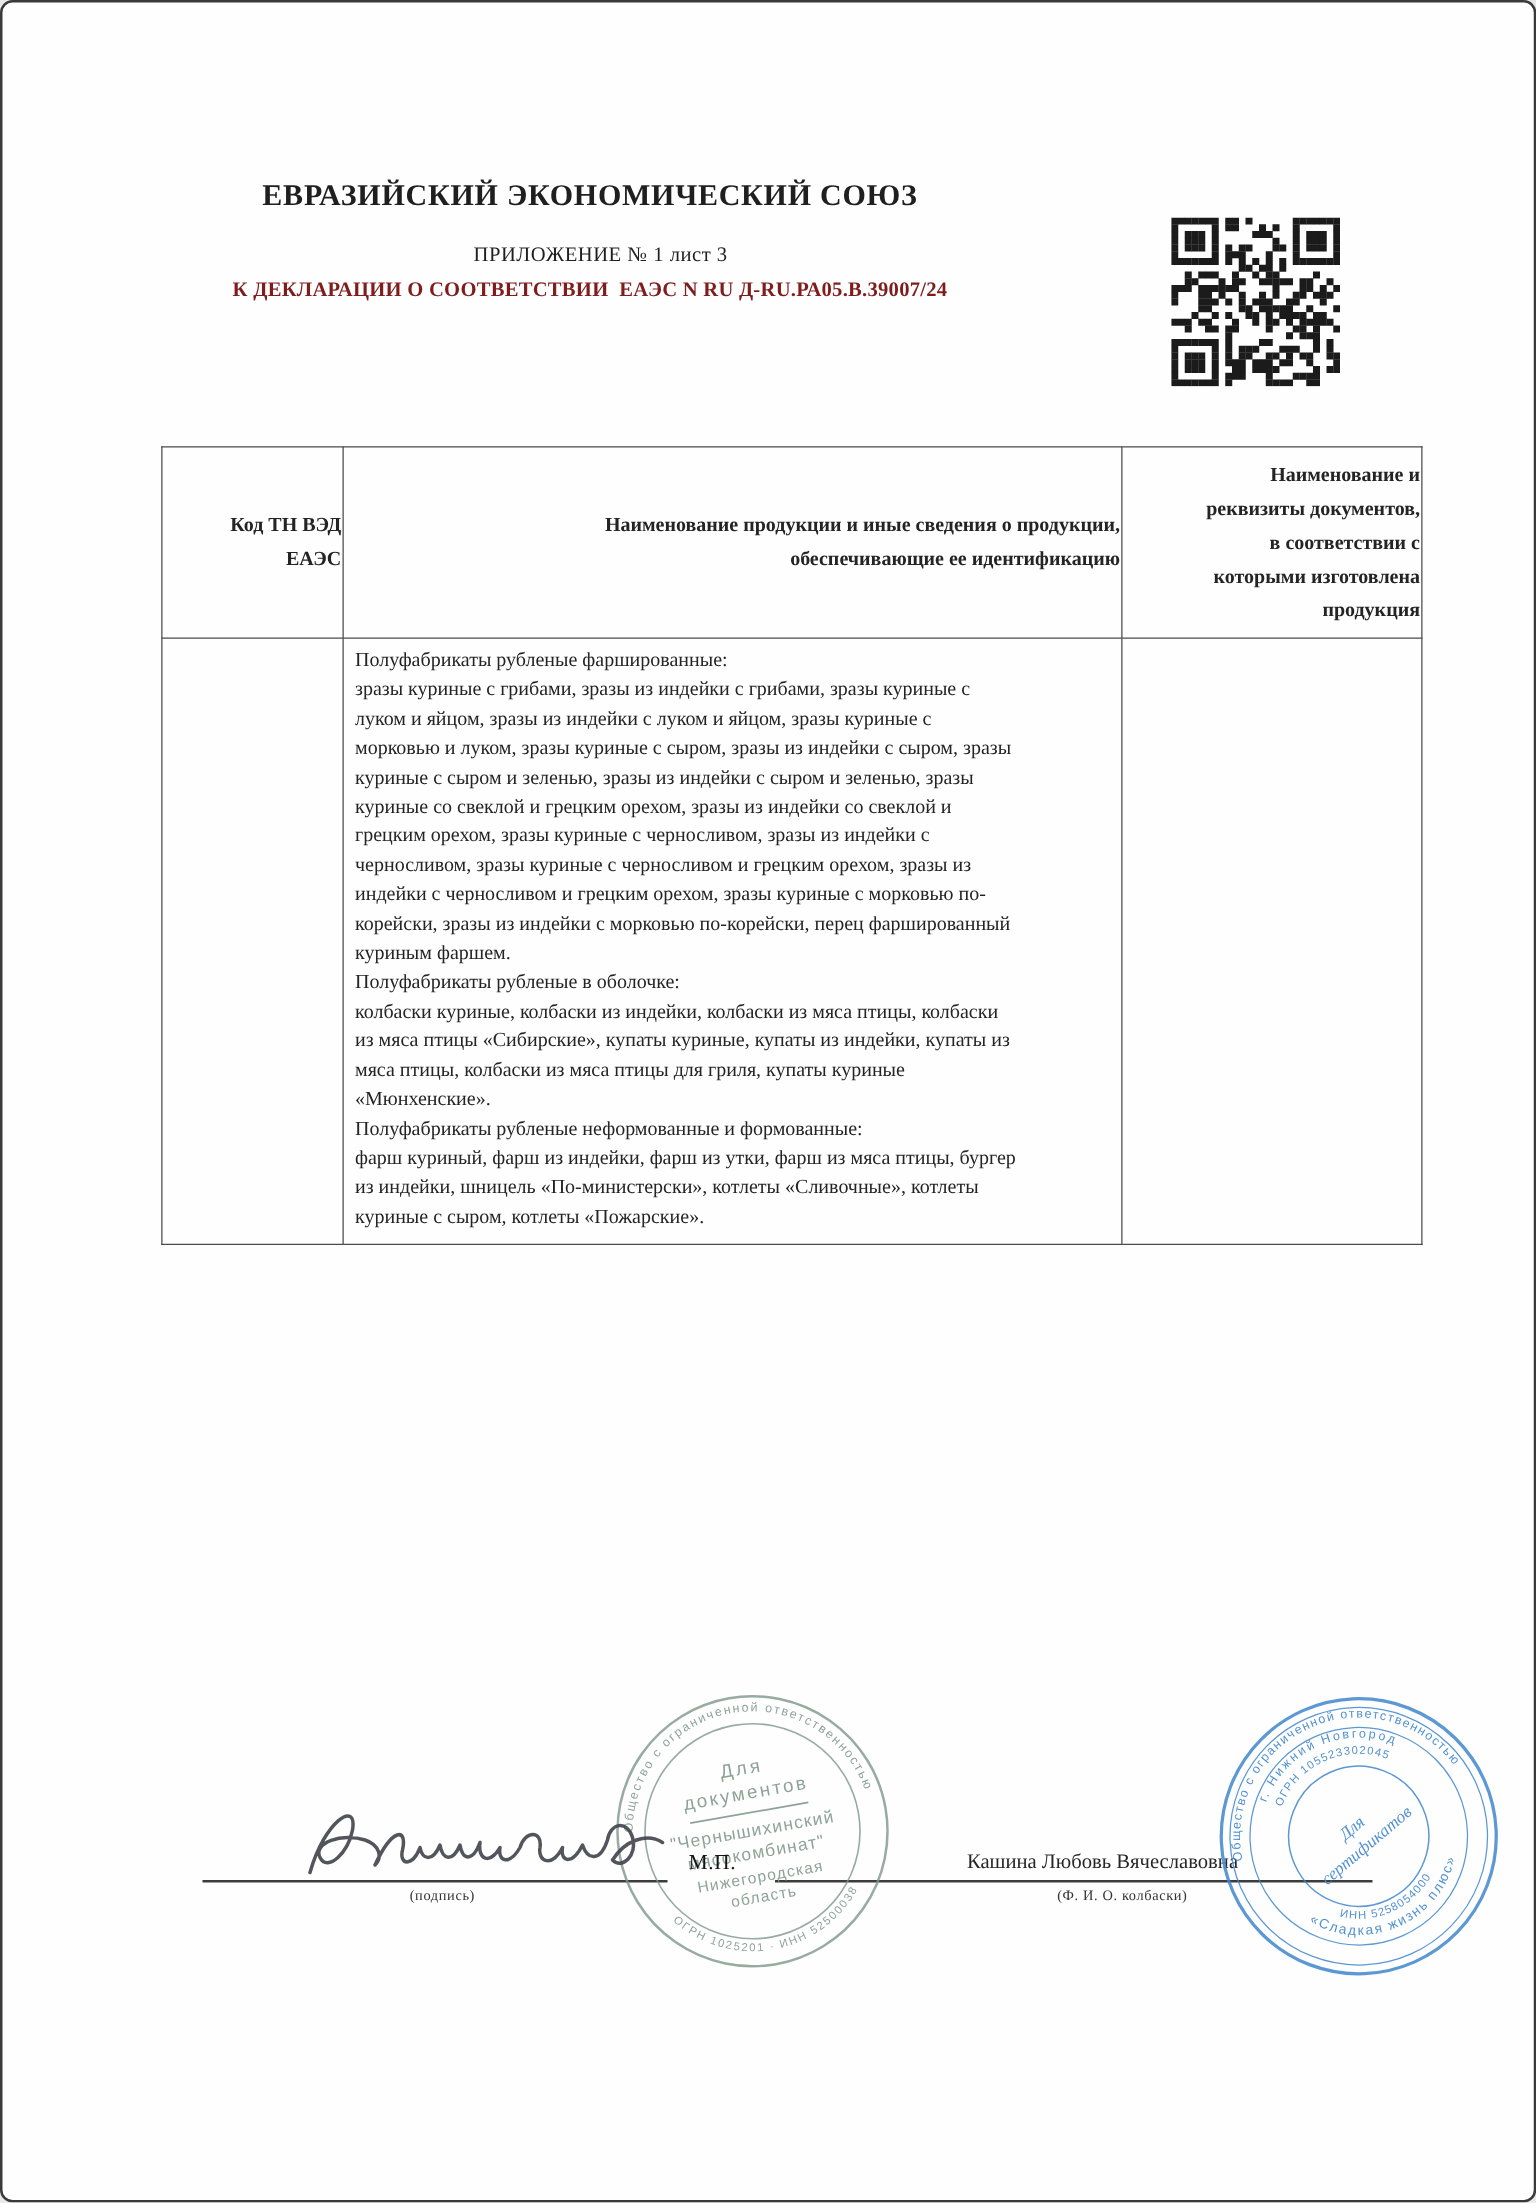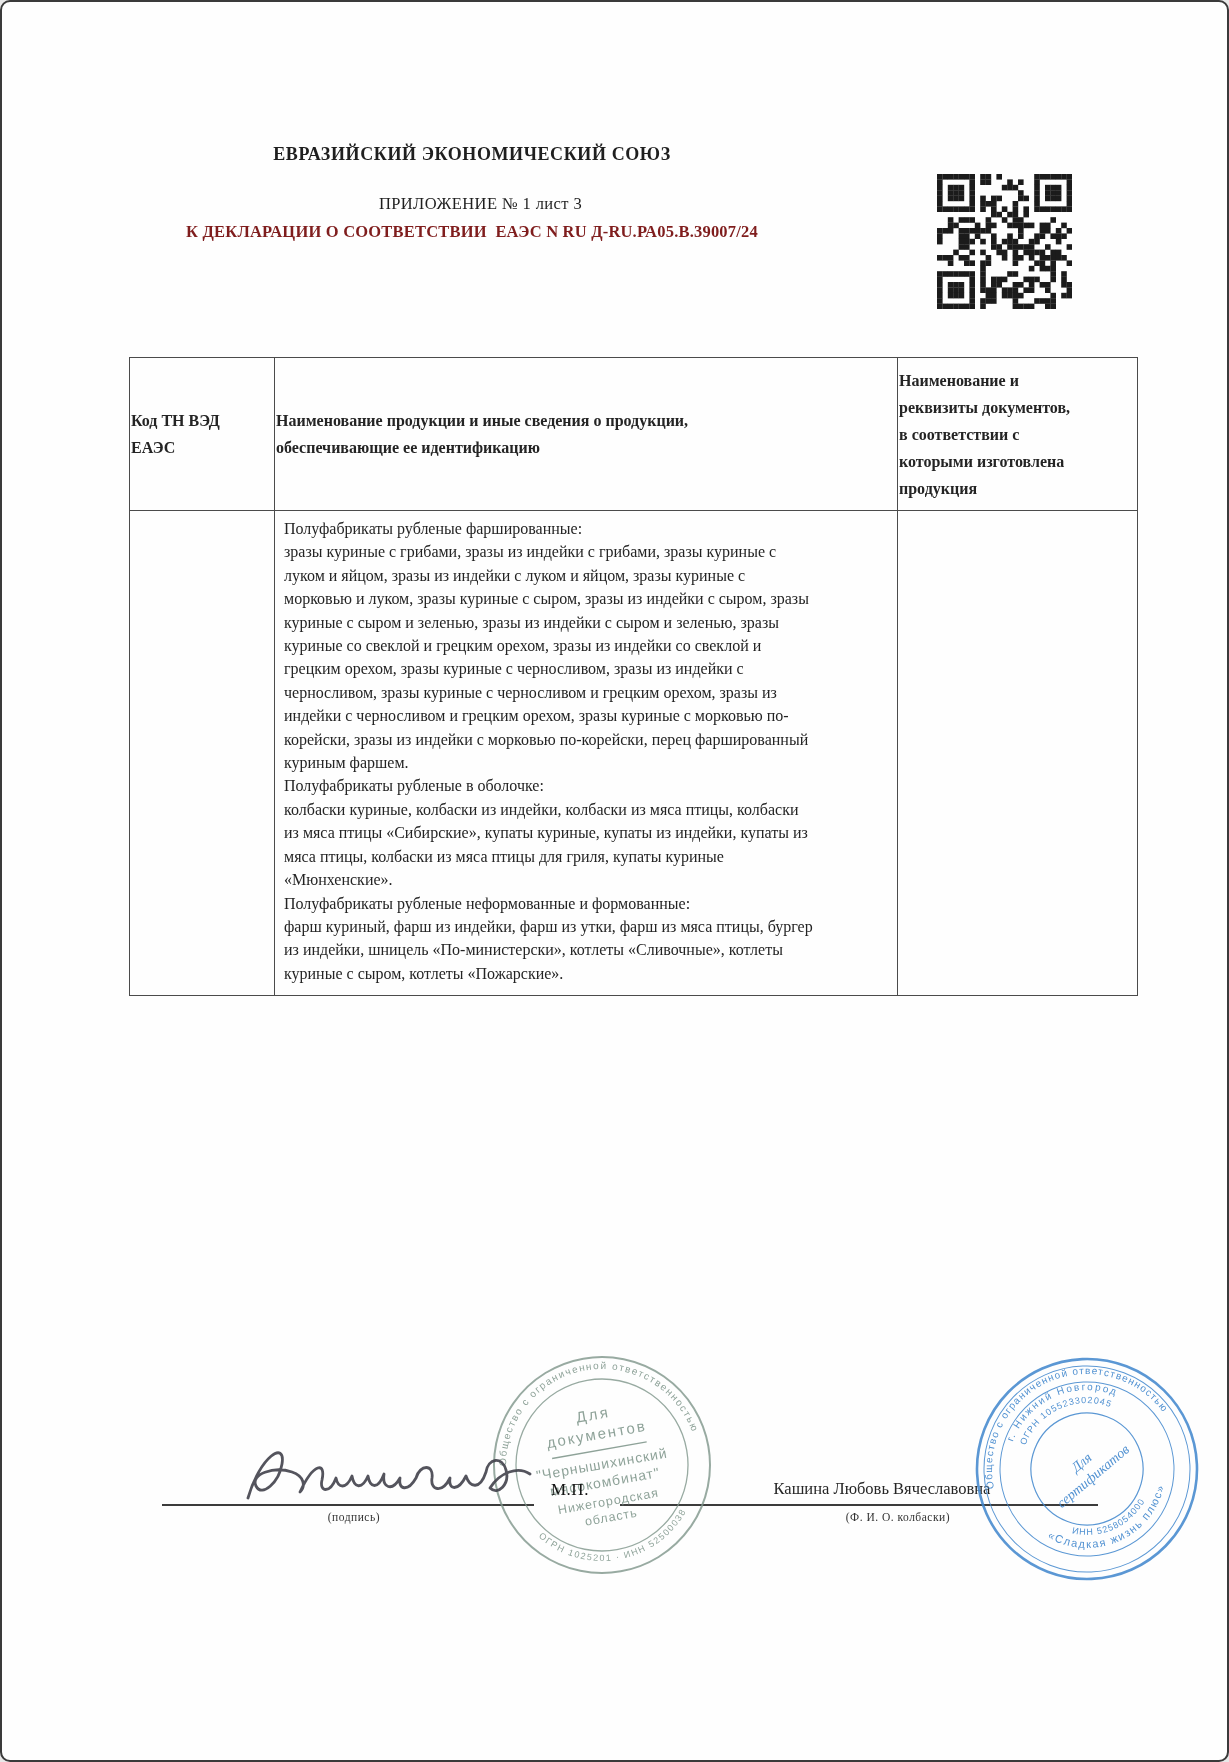--- a/index.html
+++ b/index.html
@@ -3,32 +3,32 @@
 <meta charset="utf-8">
 <style>
   html,body{margin:0;padding:0;background:#e8e8e8;}
   .page{
     position:relative;width:1229px;height:1762px;margin:0 auto;
     background:#fefefe;border:2px solid #3a3a3a;border-radius:10px;
     font-family:"Liberation Serif","DejaVu Serif",serif;color:#262626;
     overflow:hidden;box-sizing:border-box;
   }
   .doc-header{position:absolute;left:55px;top:0;width:830px;text-align:center;}
-  .t1{position:absolute;left:0;right:0;top:142px;font-size:18px;font-weight:bold;letter-spacing:.6px;color:#1f1f1f;}
+  .t1{position:absolute;left:0;right:0;top:142px;font-size:24px;font-weight:bold;letter-spacing:.6px;color:#1f1f1f;}
   .t2{position:absolute;left:17px;right:0;top:192px;font-size:16.5px;font-weight:normal;letter-spacing:.4px;color:#1f1f1f;}
   .t3{position:absolute;left:0;right:0;top:220px;font-size:16.5px;font-weight:bold;letter-spacing:.2px;color:#7f1d1d;white-space:pre;}
   .qr{position:absolute;left:935px;top:172px;width:135px;height:135px;}
   .qr svg{display:block}
   table.main{
     position:absolute;left:127px;top:355px;width:1008px;
     border-collapse:collapse;table-layout:fixed;
   }
   table.main td{border:1.5px solid #4b4b4b;vertical-align:middle;}
   .c1{width:145px;} .c2{width:623px;} .c3{width:240px;}
-  tr.hdr td{height:150px;text-align:left;font-weight:bold;font-size:16px;line-height:27px;white-space:pre-line;color:#242424;}
+  tr.hdr td{height:150px;text-align:right;font-weight:bold;font-size:16px;line-height:27px;white-space:pre-line;color:#242424;}
   tr.bdy td{height:482px;vertical-align:top;margin-left:40px;}
   .prod{padding:5px 12px 0 8px;font-size:16px;line-height:23.4px;white-space:pre-line;color:#242424;}
   .sig-line{position:absolute;border-top:2px solid #3c3c3c;height:0;}
   .cap{position:absolute;font-size:11.5px;color:#333;text-align:right;letter-spacing:.5px;}
   .fio{position:absolute;left:700px;top:1477px;width:360px;text-align:center;font-size:16.5px;color:#262626;}
   .mp{position:absolute;left:549px;top:1478px;font-size:17px;font-weight:normal;color:#141414;z-index:6;letter-spacing:.5px;}
   .stamp{position:absolute;z-index:3;}
   .sig-svg{position:absolute;left:232px;top:1424px;z-index:4;}
 </style>
 </head>

